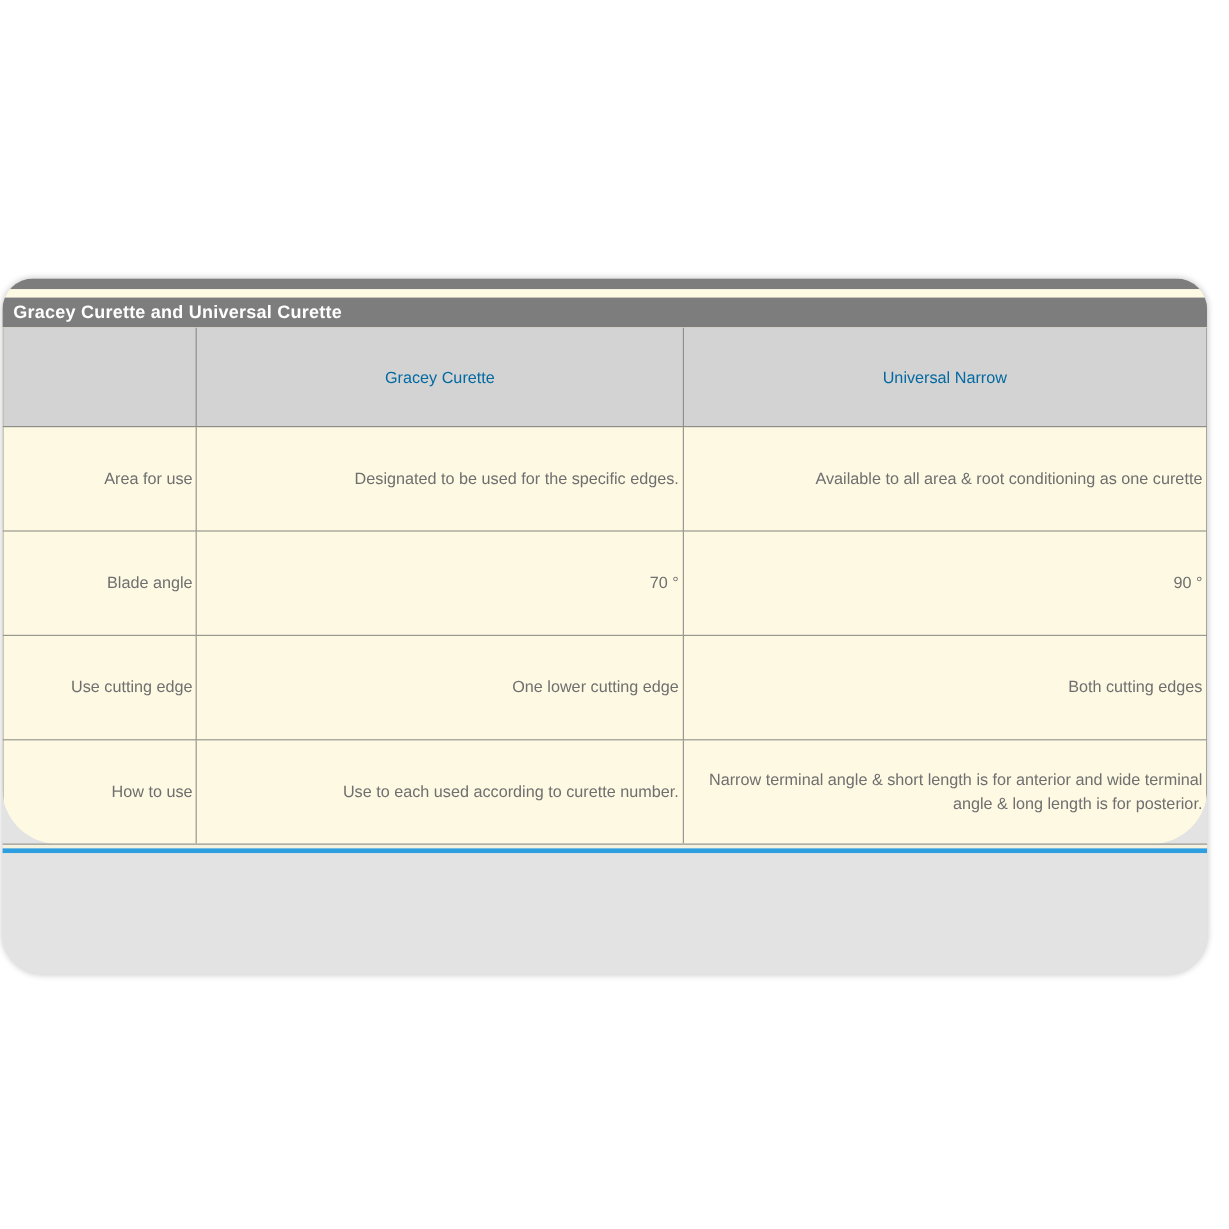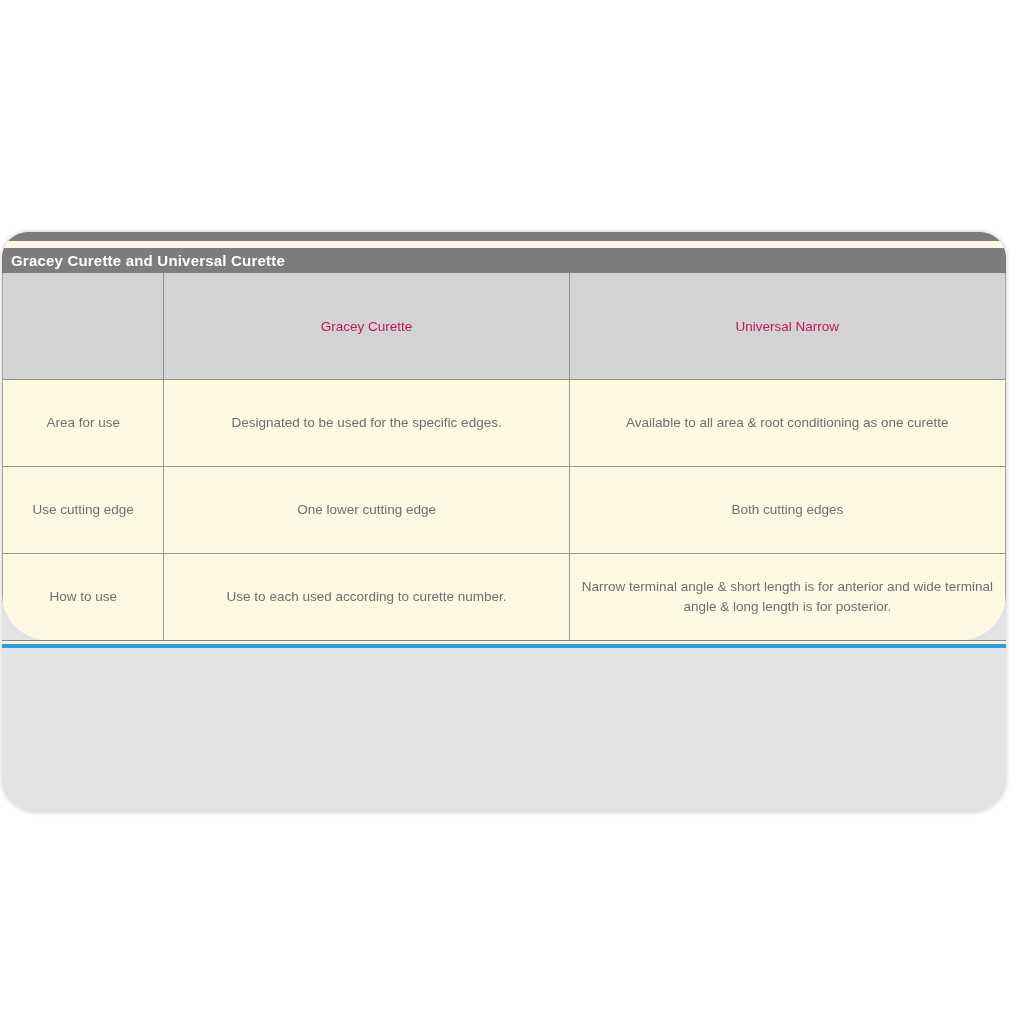--- a/index.html
+++ b/index.html
@@ -52,37 +52,37 @@
     width: 100%;
     border-collapse: collapse;
     table-layout: fixed;
   }
   col.c1 { width: 16.1%; }
   col.c2 { width: 40.4%; }
   col.c3 { width: 43.5%; }
   th {
     height: 82px;
     background: #d3d3d3;
-    color: #be185d;
+    color: #0369a1;
     font-weight: normal;
     font-size: 13.5px;
     text-align: center;
     vertical-align: middle;
     border: 1px solid #8f8f89;
     border-top: none;
-    padding: 12px 3px;
+    padding: 0 3px;
   }
   th:first-child, td:first-child { border-left: 1px solid #a5a59d; }
   th:last-child,  td:last-child  { border-right: 1px solid #a5a59d; }
   td {
     height: 86px;
     color: #6f6f6f;
     font-size: 13.5px;
     line-height: 1.45;
-    text-align: center;
+    text-align: right;
     vertical-align: middle;
     border: 1px solid #98988f;
     padding: 0 3px;
     background: #fdf9e3;
   }
   tbody tr:last-child td { border-bottom: none; }
   .hairline  { height: 1px; background: #8b8b83; flex: 0 0 auto; }
   .gap-line  { height: 3px; background: #f5f2df; flex: 0 0 auto; }
   .blue-line { height: 4px; background: #2d9ee0; flex: 0 0 auto; }
   .footer-band { flex: 1 1 auto; background: #e3e3e3; }
@@ -111,20 +111,25 @@
             <th>Universal Narrow</th>
           </tr>
         </thead>
         <tbody>
           <tr>
             <td>Area for use</td>
             <td>Designated to be used for the specific edges.</td>
             <td>Available to all area &amp; root conditioning as one curette</td>
           </tr>
           <tr>
+            <td>Blade angle</td>
+            <td>70 °</td>
+            <td>90 °</td>
+          </tr>
+          <tr>
             <td>Use cutting edge</td>
             <td>One lower cutting edge</td>
             <td>Both cutting edges</td>
           </tr>
           <tr>
             <td>How to use</td>
             <td>Use to each used according to curette number.</td>
             <td>Narrow terminal angle &amp; short length is for anterior and wide terminal angle &amp; long length is for posterior.</td>
           </tr>
         </tbody>

